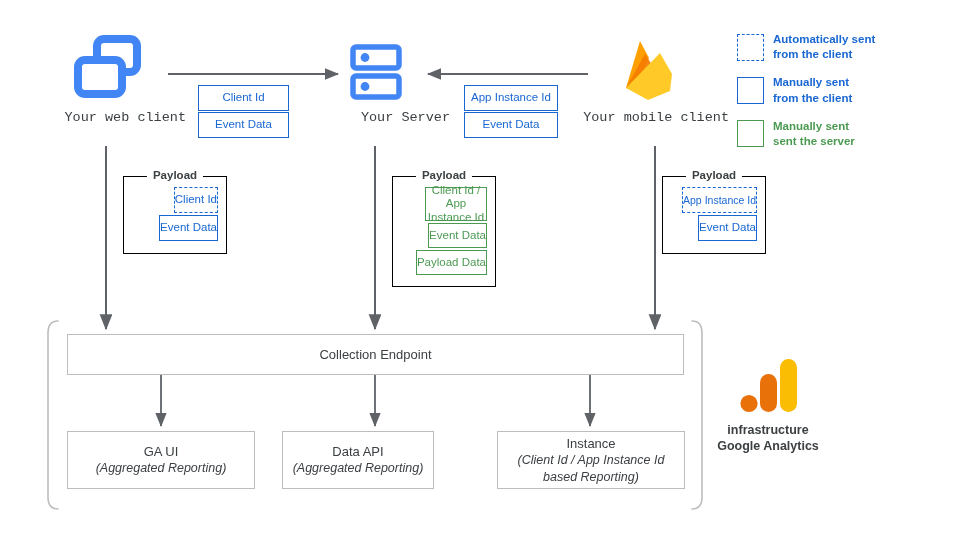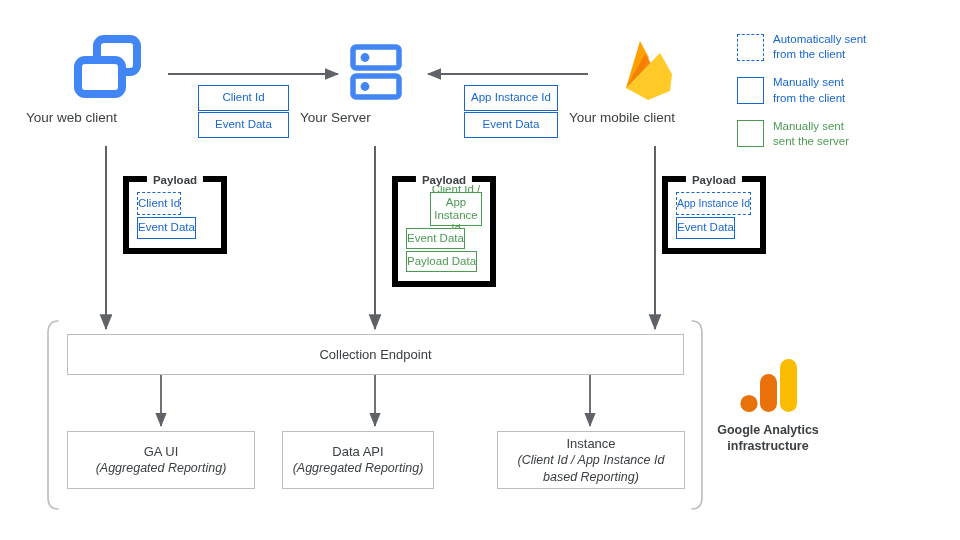--- a/index.html
+++ b/index.html
@@ -5,60 +5,60 @@
   html,body{margin:0;padding:0;background:#ffffff;}
   body{
     width:960px;height:540px;position:relative;overflow:hidden;
     font-family:"Liberation Sans","DejaVu Sans",sans-serif;
     color:#3c4043;
   }
   .abs{position:absolute;}
 
   
   .node-label{
-    font-size:13.5px;color:#3c4043;text-align:left;white-space:nowrap;
+    font-size:13.5px;color:#3c4043;text-align:right;white-space:nowrap;font-family:Liberation Mono, monospace;
   }
 
   
   .chip{
     box-sizing:border-box;
     border:1.4px solid #1967d2;
     color:#1967d2;
     background:#fff;
     font-size:11.5px;
     display:flex;align-items:center;justify-content:center;
     text-align:center;line-height:1.15;
   }
   .chip.dashed{border-style:dashed;}
   .chip.green{border-color:#4c9a52;color:#4c9a52;}
 
   
   .payload{
     box-sizing:border-box;
-    border:6px solid #000000;
+    border:1px solid #000000;
     background:#fff;
     padding:10px 8px 9px 8px;
     display:flex;flex-direction:column;gap:2px;
-    align-items:flex-start;
+    align-items:flex-end;
   }
   .payload-legend{
     position:absolute;top:-8px;left:50%;transform:translateX(-50%);
     background:#fff;padding:0 6px;
     font-size:11.5px;font-weight:bold;color:#3c4043;white-space:nowrap;
   }
 
   
   .key-row{display:flex;align-items:center;gap:9px;}
   .key-swatch{
     width:27px;height:27px;box-sizing:border-box;
     border:1.6px solid #1967d2;background:#fff;flex:0 0 auto;
   }
   .key-swatch.dashed{border-style:dashed;}
   .key-swatch.green{border-color:#4c9a52;}
-  .key-text{font-size:11.5px;line-height:1.32;color:#1967d2;font-weight:normal;}
+  .key-text{font-size:11.5px;line-height:1.32;color:#1967d2;font-weight:bold;}
   .key-text.green{color:#4c9a52;}
 
   
   .plainbox{
     box-sizing:border-box;border:1px solid #bdbdbd;background:#fff;
     display:flex;flex-direction:column;align-items:center;justify-content:center;
     text-align:center;font-size:13px;color:#3c4043;line-height:1.32;
   }
   .plainbox .sub{font-style:italic;font-size:12.5px;}
 
@@ -188,15 +188,15 @@
   <div class="sub">(Client Id / App Instance Id</div>
   <div class="sub">based Reporting)</div>
 </div>
 
 <svg class="abs" style="left:738px;top:358px;width:62px;height:56px;" viewBox="0 0 62 56">
   <rect x="42" y="1" width="17" height="53" rx="8.5" ry="8.5" fill="#fbbc04"></rect>
   <rect x="22" y="16" width="17" height="38" rx="8.5" ry="8.5" fill="#e8710a"></rect>
   <circle cx="11" cy="45.5" r="8.6" fill="#e8710a"></circle>
 </svg>
 <div class="abs ga-caption" style="left:688px;top:422px;">
+  <div>infrastructure</div>
   <div>Google Analytics</div>
-  <div>infrastructure</div>
 </div>
 
 </body></html>

